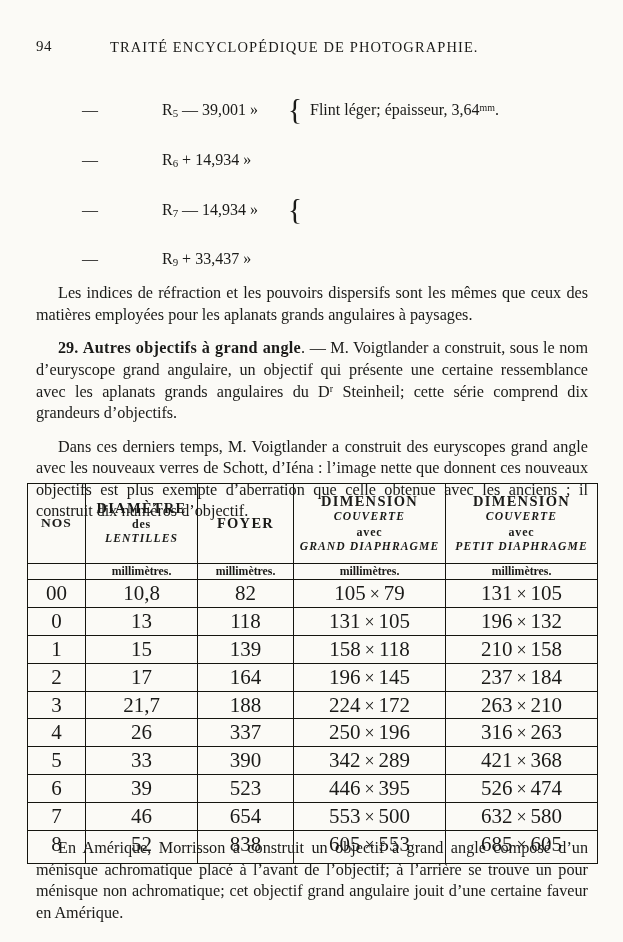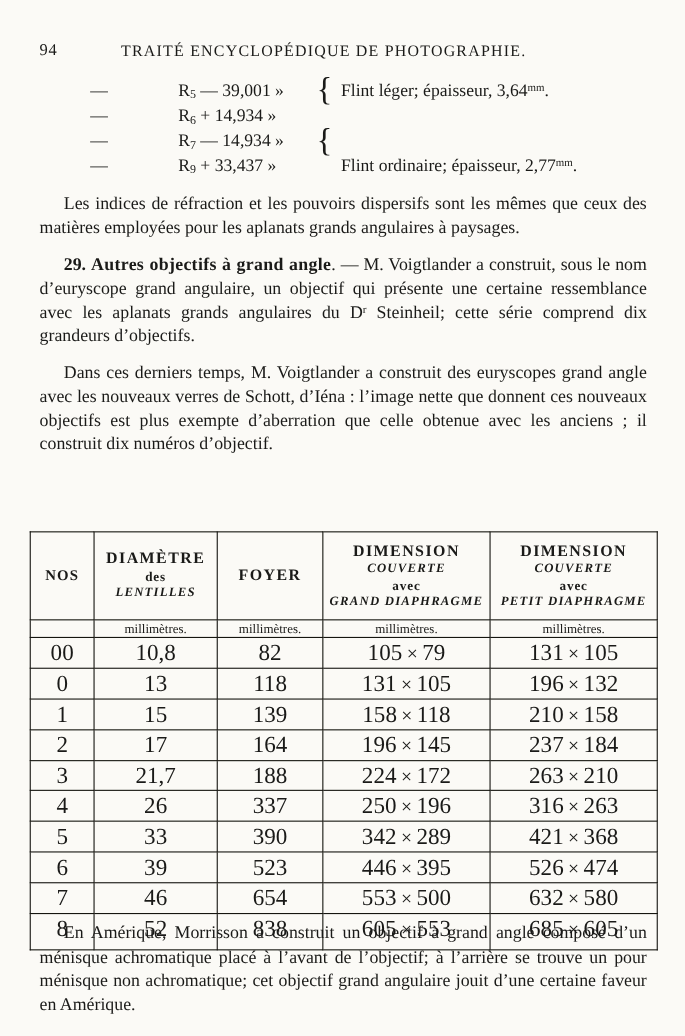--- a/index.html
+++ b/index.html
@@ -94,20 +94,21 @@
     width: 108px;
     text-align: center;
     flex: 0 0 108px;
   }
   .eq-term {
     width: 138px;
     flex: 0 0 138px;
     text-align: left;
     padding-left: 18px;
     box-sizing: border-box;
+    margin-top: 27px;
   }
   .eq-brace-col {
     flex: 0 0 26px;
     text-align: center;
     position: relative;
   }
   .eq-note {
     flex: 1 1 auto;
     padding-left: 2px;
   }
@@ -169,20 +170,21 @@
   }
   .hdr-nos {
     font-size: 13.5px;
     letter-spacing: 1px;
     text-transform: uppercase;
   }
   .unit-row td {
     font-size: 11.8px;
     padding: 4px 0 4px 0;
     border-top: 1px solid #15150f;
+    font-weight: bold;
   }
   .data-row td {
     font-size: 21px;
     padding: 1.5px 0 1.5px 0;
     border-left: 1px solid #15150f;
     border-right: 1px solid #15150f;
     border-top: 0;
     border-bottom: 0;
     line-height: 1.28;
   }
@@ -227,21 +229,20 @@
       <div class="eqrow">
         <span class="eq-dash">—</span>
         <span class="eq-term"><span>R</span><sub class="idx">7</sub> <span>— 14,934 »</span></span>
         <span class="eq-brace-col"><span class="brace">{</span></span>
         <span class="eq-note"></span>
       </div>
       <div class="eqrow">
         <span class="eq-dash">—</span>
         <span class="eq-term"><span>R</span><sub class="idx">9</sub> <span>+ 33,437 »</span></span>
         <span class="eq-brace-col"></span>
-        <span class="eq-note"><span>Flint ordinaire; épaisseur, 2,77</span><sup class="mm">mm</sup><span>.</span></span>
       </div>
     </div>
 
     <p class="para indent">Les indices de réfraction et les pouvoirs dispersifs sont les mêmes que ceux des matières employées pour les aplanats grands angulaires à paysages.</p>
 
     <p class="para indent">
       <span class="sec-num">29.</span>
       <span class="sec-head">Autres objectifs à grand angle</span><span>. — M. Voigtlander a construit, sous le nom d’euryscope grand angulaire, un objectif qui présente une certaine ressemblance avec les aplanats grands angulaires du D</span><sup class="mm">r</sup><span> Steinheil; cette série comprend dix grandeurs d’objectifs.</span>
     </p>
 

